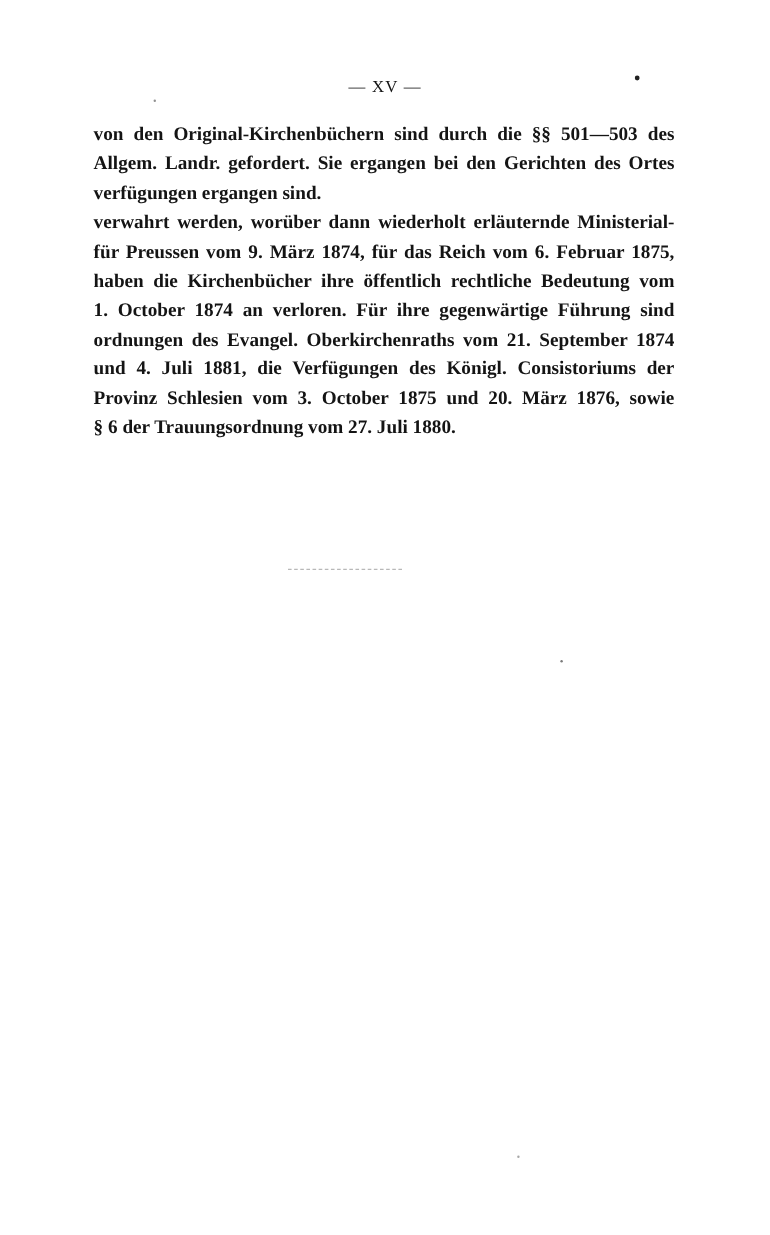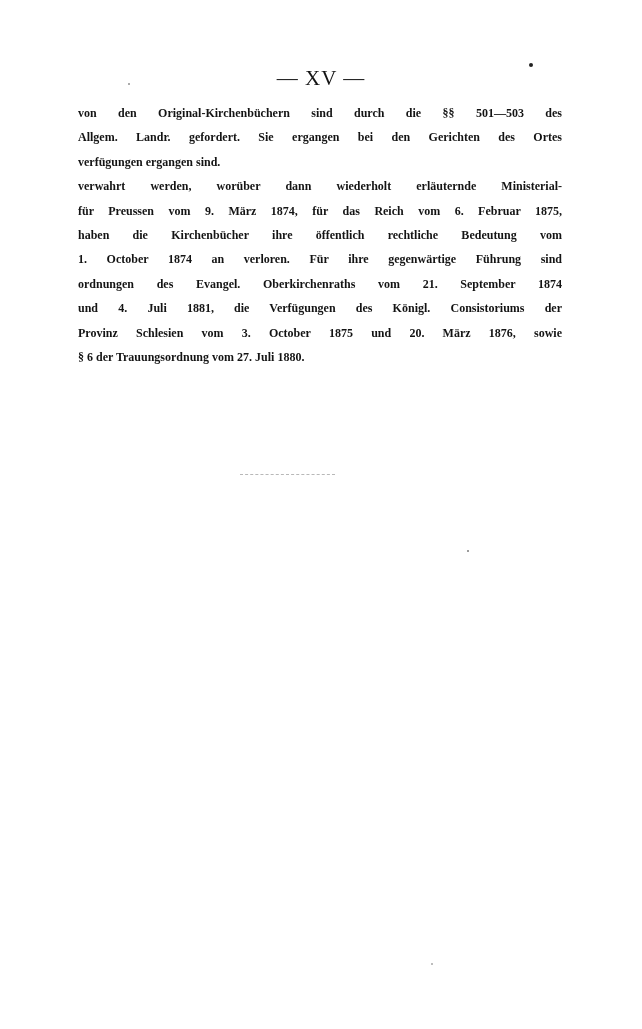--- a/index.html
+++ b/index.html
@@ -8,27 +8,27 @@
     background: #ffffff;
     position: relative;
     overflow: hidden;
     font-family: "Liberation Serif", "DejaVu Serif", serif;
     color: #141414;
   }
   .page-header {
     position: absolute;
     top: 66px; left: 0; width: 642px;
     text-align: center;
-    font-size: 21px;
+    font-size: 14px;
     letter-spacing: 1px;
   }
   .body-text {
     position: absolute;
     top: 101px; left: 78px; width: 484px;
-    font-size: 12px;
+    font-size: 16px;
     line-height: 24.4px;
     font-weight: bold;
     text-align: justify;
   }
   .line {
     display: block;
     text-align: justify;
     text-align-last: justify;
     white-space: nowrap;
     height: 24.4px;

